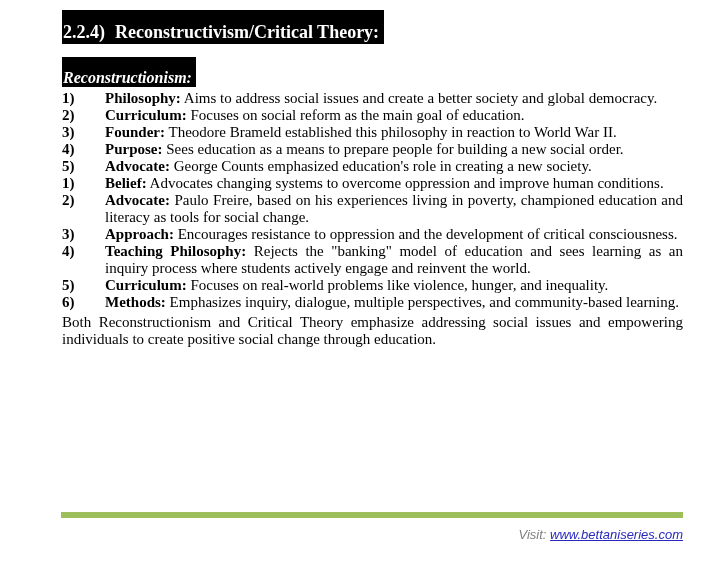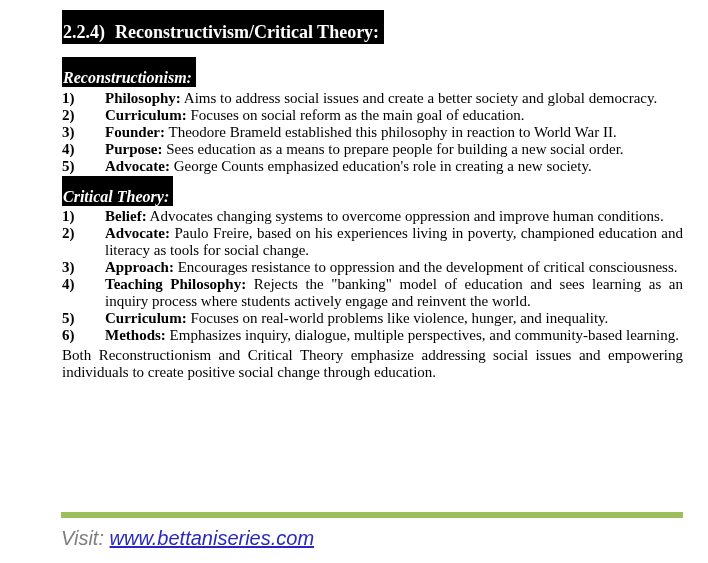--- a/index.html
+++ b/index.html
@@ -66,25 +66,25 @@
     top: 512px;
     width: 622px;
   }
   .footer-rule {
     height: 6px;
     background: var(--rule-color, #9CBE5B);
   }
   .footer-row {
     margin-top: 9px;
     display: flex;
-    justify-content: flex-start;
+    justify-content: flex-end;
     align-items: baseline;
     font-family: "Liberation Sans", "DejaVu Sans", sans-serif;
     font-style: italic;
-    font-size: 20px;
+    font-size: 13px;
     color: var(--muted-text, #7F7F7F);
   }
   .footer-link {
     color: var(--link-color, #2828BE);
     text-decoration: underline;
   }
 </style>
 </head>
 <body>
 
@@ -114,23 +114,20 @@
     <div class="li">
       <span class="num">4)</span>
       <span class="label">Purpose:</span> <span>Sees education as a means to prepare people for building a new social order.</span>
     </div>
     <div class="li">
       <span class="num">5)</span>
       <span class="label">Advocate:</span> <span>George Counts emphasized education's role in creating a new society.</span>
     </div>
   </div>
 
-  <div class="section-heading-wrap ct-heading-wrap">
-    <span class="section-heading">Critical Theory:</span>
-  </div>
 
   <div class="list">
     <div class="li">
       <span class="num">1)</span>
       <span class="label">Belief:</span> <span>Advocates changing systems to overcome oppression and improve human conditions.</span>
     </div>
     <div class="li">
       <span class="num">2)</span>
       <span class="label">Advocate:</span> <span>Paulo Freire, based on his experiences living in poverty, championed education and literacy as tools for social change.</span>
     </div>

